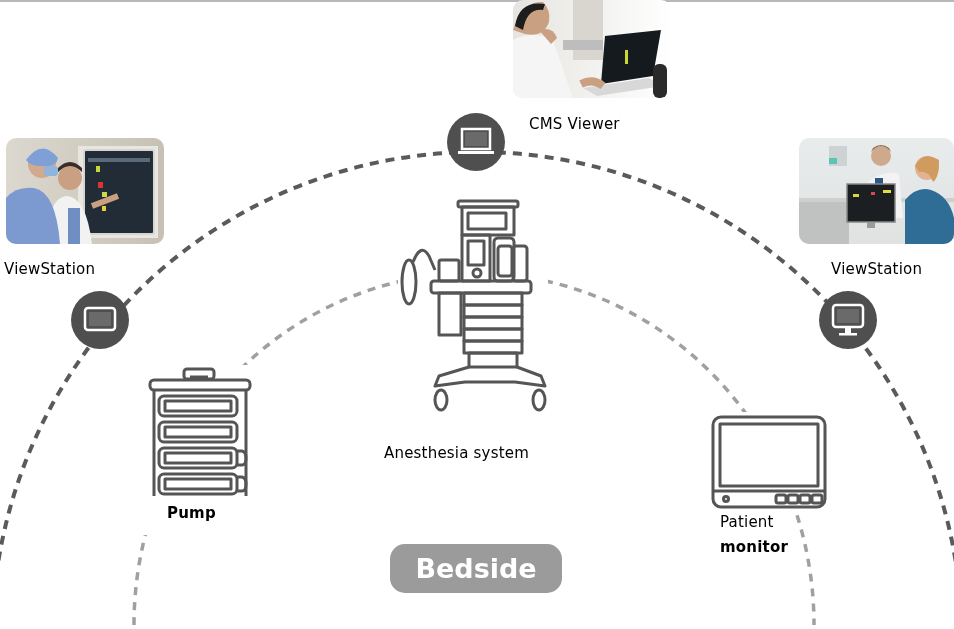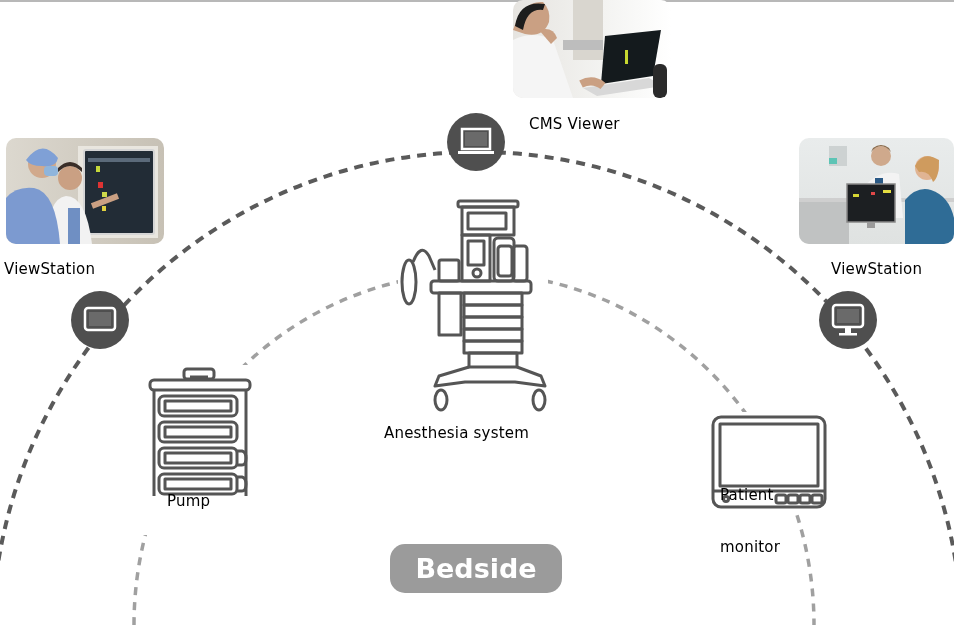--- a/index.html
+++ b/index.html
@@ -134,51 +134,51 @@
     <rect x="69" y="109" width="58" height="12"></rect>
     <rect x="69" y="121" width="58" height="12"></rect>
     <rect x="69" y="133" width="58" height="12"></rect>
     <rect x="69" y="145" width="58" height="12"></rect>
     <rect x="74" y="157" width="48" height="14"></rect>
     <path d="M74 171 L44 180 L40 190 L70 186 L120 186 L150 190 L146 180 L122 171"></path>
     <ellipse cx="46" cy="204" rx="6" ry="10"></ellipse>
     <ellipse cx="144" cy="204" rx="6" ry="10"></ellipse>
   </g>
 </svg>
-<div class="label" style="left:384px;top:424px;">Anesthesia system</div>
+<div class="label" style="left:384px;top:444px;">Anesthesia system</div>
 
 <svg class="device" style="left:146px;top:366px;" width="110" height="132">
   <g fill="none" stroke="#555" stroke-width="3" stroke-linejoin="round">
     <rect x="38" y="3" width="30" height="10" rx="3"></rect>
     <line x1="44" y1="11" x2="62" y2="11"></line>
     <rect x="4" y="14" width="100" height="10" rx="4"></rect>
     <line x1="8" y1="24" x2="8" y2="130"></line>
     <line x1="100" y1="24" x2="100" y2="130"></line>
     <rect x="13" y="30" width="78" height="20" rx="5"></rect>
     <rect x="19" y="35" width="66" height="10"></rect>
     <rect x="13" y="56" width="78" height="20" rx="5"></rect>
     <rect x="19" y="61" width="66" height="10"></rect>
     <rect x="13" y="82" width="78" height="20" rx="5"></rect>
     <rect x="19" y="87" width="66" height="10"></rect>
     <path d="M91 85 L96 85 Q100 86 100 92 Q100 99 96 99 L91 99"></path>
     <rect x="13" y="108" width="78" height="20" rx="5"></rect>
     <rect x="19" y="113" width="66" height="10"></rect>
     <path d="M91 111 L96 111 Q100 112 100 118 Q100 125 96 125 L91 125"></path>
   </g>
 </svg>
-<div class="label" style="left:167px;top:492px;">Pump</div>
+<div class="label" style="left:167px;top:504px;font-weight:bold;">Pump</div>
 
 <svg class="device" style="left:710px;top:414px;" width="118" height="96">
   <g fill="none" stroke="#555" stroke-width="3" stroke-linejoin="round">
     <rect x="3" y="3" width="112" height="90" rx="8"></rect>
     <rect x="10" y="10" width="98" height="62"></rect>
     <line x1="3" y1="77" x2="115" y2="77"></line>
     <circle cx="16" cy="85" r="2.5"></circle>
     <rect x="66" y="81" width="10" height="8" rx="2"></rect>
     <rect x="78" y="81" width="10" height="8" rx="2"></rect>
     <rect x="90" y="81" width="10" height="8" rx="2"></rect>
     <rect x="102" y="81" width="10" height="8" rx="2"></rect>
   </g>
 </svg>
-<div class="label" style="left:720px;top:486px;">Patient</div>
-<div class="label" style="left:720px;top:538px;">monitor</div>
+<div class="label" style="left:720px;top:513px;">Patient</div>
+<div class="label" style="left:720px;top:538px;font-weight:bold;">monitor</div>
 
 <div class="bedside">Bedside</div>
 
 </body></html>

